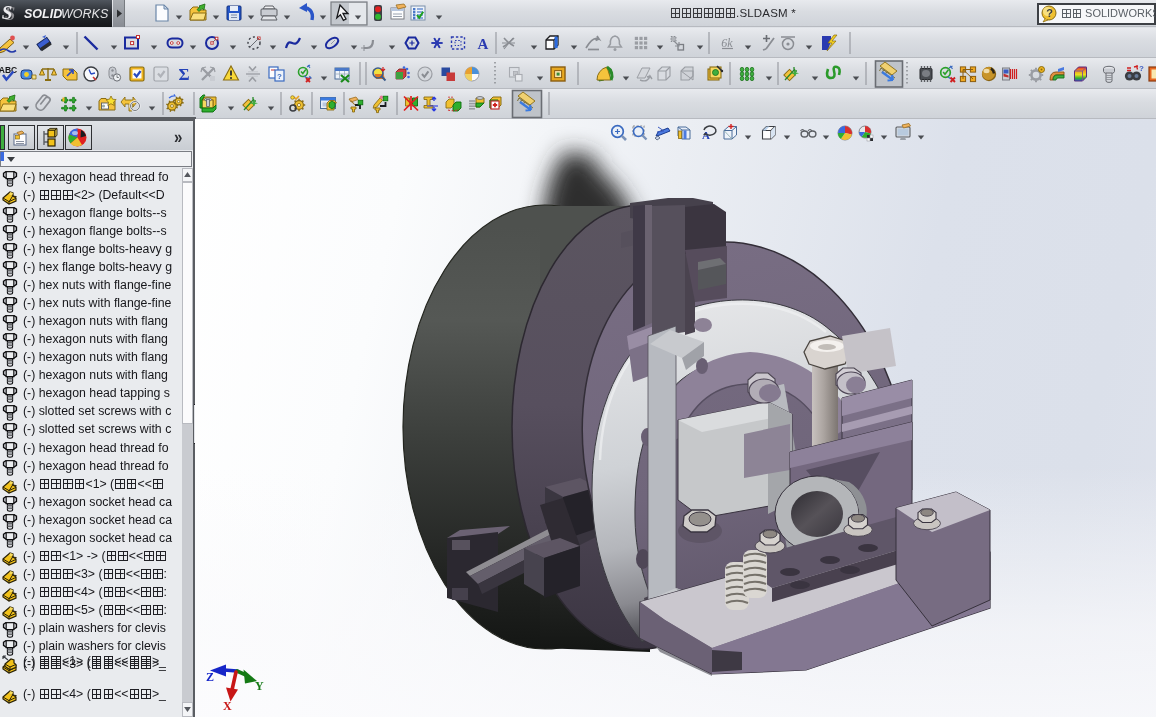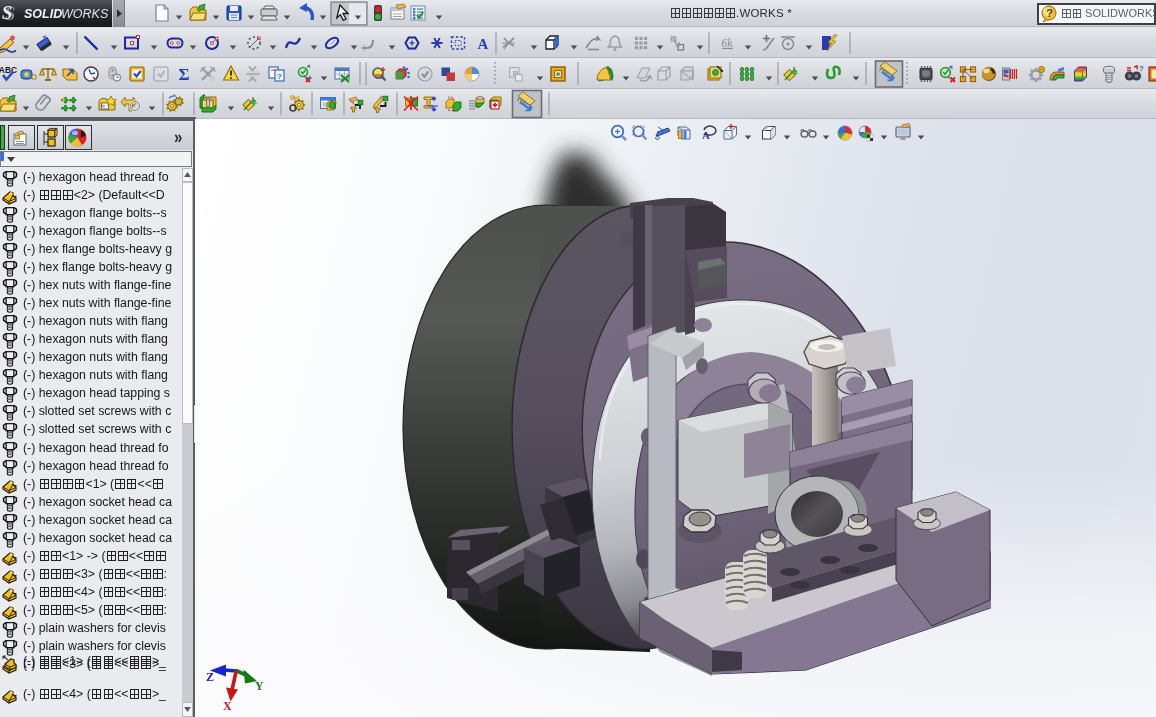--- a/index.html
+++ b/index.html
@@ -67,21 +67,21 @@
       <line x1="417" y1="9" x2="423" y2="9" stroke="#4a79c8" stroke-width="1.2"></line>
       <rect x="413" y="11" width="2.4" height="2.4" fill="#4a79c8"></rect>
       <line x1="417" y1="12" x2="423" y2="12" stroke="#4a79c8" stroke-width="1.2"></line>
       <rect x="413" y="14" width="2.4" height="2.4" fill="#4a79c8"></rect>
       <line x1="417" y1="15" x2="423" y2="15" stroke="#4a79c8" stroke-width="1.2"></line>
       <rect x="413" y="17" width="2.4" height="2.4" fill="#4a79c8"></rect>
       <line x1="417" y1="18" x2="423" y2="18" stroke="#4a79c8" stroke-width="1.2"></line>
       <path d="M417,15 l2.2,2.8 l4,-6" stroke="#1fa01f" stroke-width="2" fill="none"></path>
       <path d="M435.8,15.4 h6.4 l-3.2,4.2 z" fill="#4a4d52"></path>
     </svg>
-    <div class="abs" style="left:670px;top:7px;width:260px;font-size:11.5px;color:#2a2a2e"><span class="k2"></span><span class="k2"></span><span class="k2"></span><span class="k2"></span><span class="k2"></span><span class="k2"></span><span style="letter-spacing:0.2px">.WORKS *</span></div>
+    <div class="abs" style="left:670px;top:7px;width:260px;font-size:11.5px;color:#2a2a2e"><span class="k2"></span><span class="k2"></span><span class="k2"></span><span class="k2"></span><span class="k2"></span><span class="k2"></span><span style="letter-spacing:0.2px">.SLDASM *</span></div>
     <div class="abs" style="left:1037px;top:3px;width:119px;height:22px;background:#f6f7f9;border:2px solid #3d4045"></div>
 <svg class="abs" style="left:1039px;top:5px" width="117" height="18">
 <circle cx="10" cy="8" r="7" fill="#f0c030" stroke="#8a6d14" stroke-width="1"></circle>
       <circle cx="8.5" cy="6.5" r="4.5" fill="#f8e080"></circle>
 <path d="M6,14 l-2,3 l5,-2" fill="#f0c030" stroke="#8a6d14" stroke-width="0.8"></path>
 <text x="10.5" y="12" font-size="11" font-weight="bold" fill="#3a3d42" text-anchor="middle">?</text>
 </svg>
 <div class="abs" style="left:1061px;top:7px;font-size:11px;color:#5a6066;white-space:nowrap;overflow:hidden;width:94px"><span class="k3"></span><span class="k3"></span> SOLIDWORKS</div>
     <svg class="abs" style="left:0;top:28px" width="1156" height="30">
       <path d="M0,20 l10,-9 l4,3.5 l-10,9 l-5,1.5 z" fill="#f5c33c" stroke="#7a5c10" stroke-width="1"></path>

